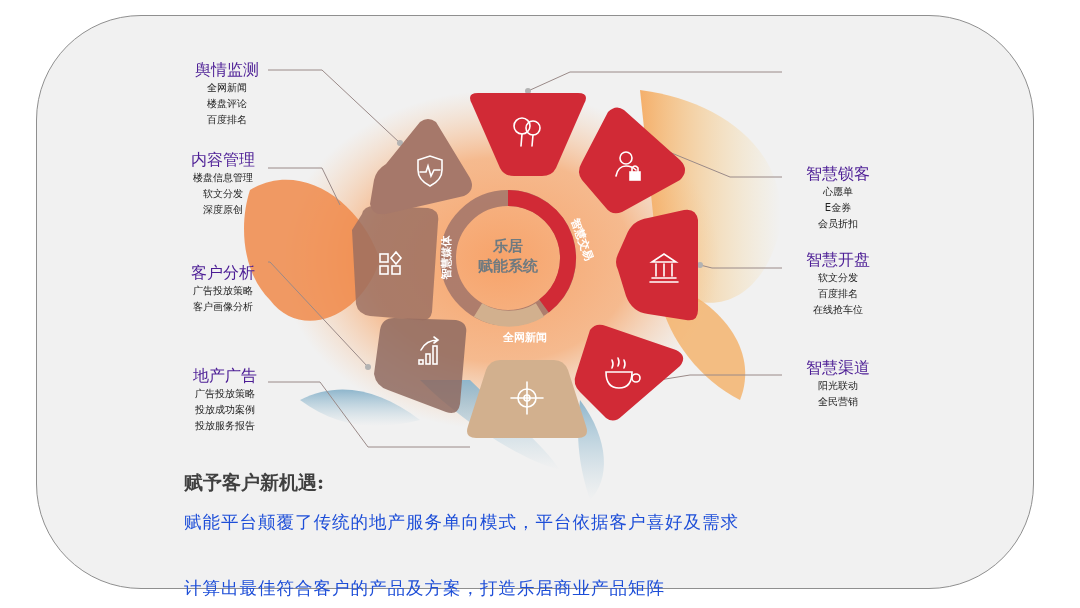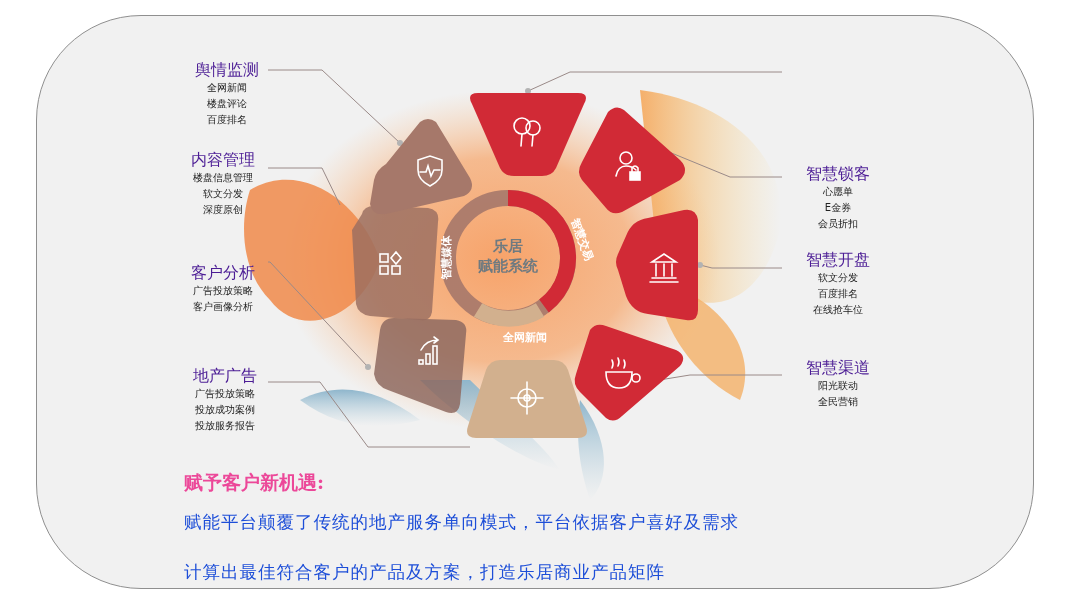--- a/index.html
+++ b/index.html
@@ -5,21 +5,21 @@
   html,body{margin:0;padding:0;background:#ffffff;}
   body{width:1080px;height:608px;position:relative;overflow:hidden;font-family:"DejaVu Sans","Liberation Sans",sans-serif;}
   .frame{position:absolute;left:36px;top:15px;width:998px;height:574px;background:#f1f1f1;border:1.5px solid #8f8f8f;border-radius:105px;box-sizing:border-box;}
   .abs{position:absolute;}
   .label-group{position:absolute;text-align:center;}
   .label-title{color:#4c1d95;font-size:16px;line-height:20px;white-space:nowrap;}
   .label-item{color:#222;font-size:10px;line-height:16px;white-space:nowrap;}
   .label-grid{display:grid;grid-template-columns:auto auto;column-gap:14px;text-align:left;}
   .label-grid .label-item{line-height:16px;}
   svg.lines{position:absolute;left:0;top:0;}
-  .bottom-title{position:absolute;left:184px;top:470px;color:#ec4899;font-family:"DejaVu Serif","Liberation Serif",serif;font-weight:bold;font-size:19px;}
+  .bottom-title{position:absolute;left:184px;top:470px;color:#404040;font-family:"DejaVu Serif","Liberation Serif",serif;font-weight:bold;font-size:19px;}
   .bottom-line{position:absolute;left:184px;color:#1d4ed8;font-family:"DejaVu Serif","Liberation Serif",serif;font-size:17.5px;letter-spacing:1px;white-space:nowrap;}
   .center-text{position:absolute;color:#6f7a80;font-weight:bold;text-align:center;font-size:15px;line-height:20px;}
   .ring-label{position:absolute;color:#fff;font-size:11px;font-weight:bold;white-space:nowrap;}
 </style>
 </head>
 <body>
 
 <div class="frame"></div>
 
 <svg class="abs" style="left:0;top:0" width="1080" height="608">
@@ -207,13 +207,13 @@
   <div class="label-item">在线抢车位</div>
 </div>
 <div class="label-group" style="left:788px;top:358px;width:100px;">
   <div class="label-title">智慧渠道</div>
   <div class="label-item">阳光联动</div>
   <div class="label-item">全民营销</div>
 </div>
 
 <div class="bottom-title">赋予客户新机遇:</div>
 <div class="bottom-line" style="top:510px;">赋能平台颠覆了传统的地产服务单向模式，平台依据客户喜好及需求</div>
-<div class="bottom-line" style="top:560px;">计算出最佳符合客户的产品及方案，打造乐居商业产品矩阵</div>
+<div class="bottom-line" style="top:576px;">计算出最佳符合客户的产品及方案，打造乐居商业产品矩阵</div>
 
 </body></html>

